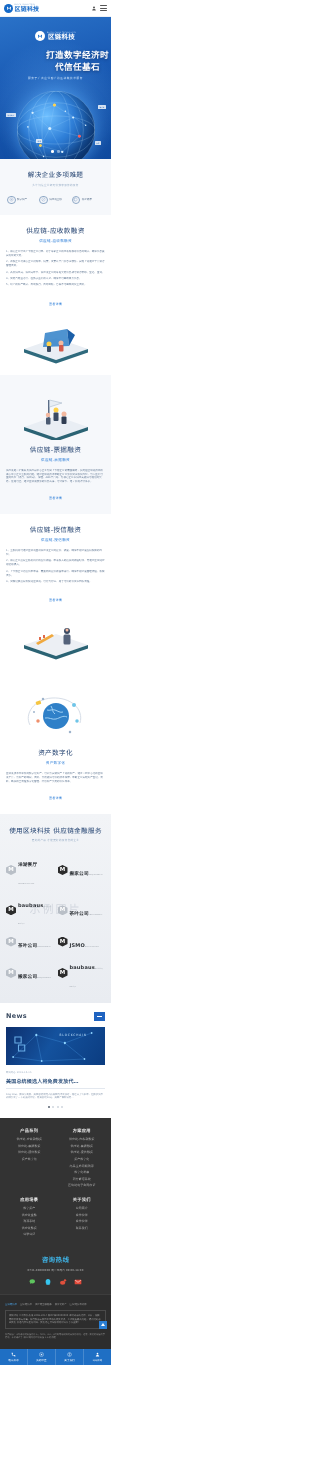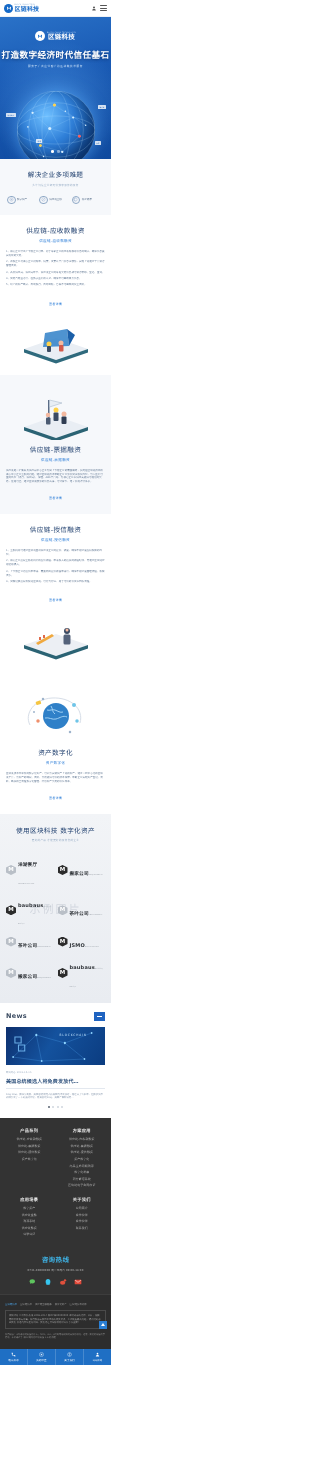--- a/index.html
+++ b/index.html
@@ -32,21 +32,21 @@
   .hero-glow{position:absolute;left:50%;top:62%;width:150px;height:150px;
     transform:translate(-50%,-50%);border-radius:50%;
     background:radial-gradient(circle,rgba(110,185,255,.40) 0%,rgba(30,90,180,0) 62%);}
   .hero-inner{position:relative;z-index:3;padding-top:14px;text-align:center;}
   .hero-logo{display:flex;align-items:center;justify-content:center;gap:2px;margin-bottom:7px;}
   .hero-logo .logo-mark{background:#fff;width:10px;height:10px;}
   .hero-logo .logo-mark svg path{fill:#1569c7;}
   .hero-logo .logo-en{color:#bcd8f5;font-size:1.7px;}
   .hero-logo .logo-cn{color:#fff;font-size:6.5px;}
   .hero-title{font-size:8.6px;color:#fff;font-weight:bold;letter-spacing:.4px;
-    text-shadow:0 1px 3px rgba(0,20,60,.5);}
+    text-shadow:0 1px 3px rgba(0,20,60,.5);padding-left:44px;}
   .hero-sub{font-size:2.7px;color:#cfe4fa;letter-spacing:.55px;margin-top:4px;}
   .globe{position:absolute;left:50%;top:74px;width:78px;height:78px;
     transform:translateX(-50%);border-radius:50%;z-index:2;
     background:radial-gradient(circle at 38% 32%,#6fc0ff 0%,#2f7fd8 38%,#14509f 72%,#0d3a7c 100%);
     box-shadow:0 0 16px rgba(90,175,255,.55),inset -6px -8px 16px rgba(4,25,60,.55);}
   .globe svg{position:absolute;inset:0;width:100%;height:100%;}
   .tagbox{position:absolute;z-index:5;background:rgba(255,255,255,.82);
     color:#1d5fae;font-size:1.5px;padding:.8px 1.6px;border-radius:.5px;
     letter-spacing:.1px;white-space:nowrap;}
   .hero-dots{position:absolute;bottom:6px;left:0;right:0;z-index:6;
@@ -386,21 +386,21 @@
       </svg>
     </div>
     <div class="sec-title">资产数字化</div>
     <div class="sec-sub-blue">资产数字化</div>
     <p class="body">区块链技术带来新的数字化资产，可以为实物资产上链的资产，通过一套中心化的区块链平台，为资产的确权、流转、交易提供可信的技术保障，帮助企业实现资产登记、流转、确权的全流程数字化管理，降低资产交易的信任成本。</p>
     <a class="more">查看详情</a>
   </div>
 
   <div class="partners">
     <div class="wm">示例图片</div>
-    <div class="sec-title" style="position:relative;">使用区块科技 数字化资产</div>
+    <div class="sec-title" style="position:relative;">使用区块科技 供应链金融服务</div>
     <div class="sec-sub" style="position:relative;">更好的产品 才能更好的服务您的企业</div>
     <div class="plogos">
       <div class="plogo">
         <span class="pm light">
             <span>M</span>
           </span>
         <span class="ptxt"><span class="pcn">洋湖餐厅</span><span class="pen">YANGHUCANTING</span></span>
       </div>
       <div class="plogo">
         <span class="pm">

